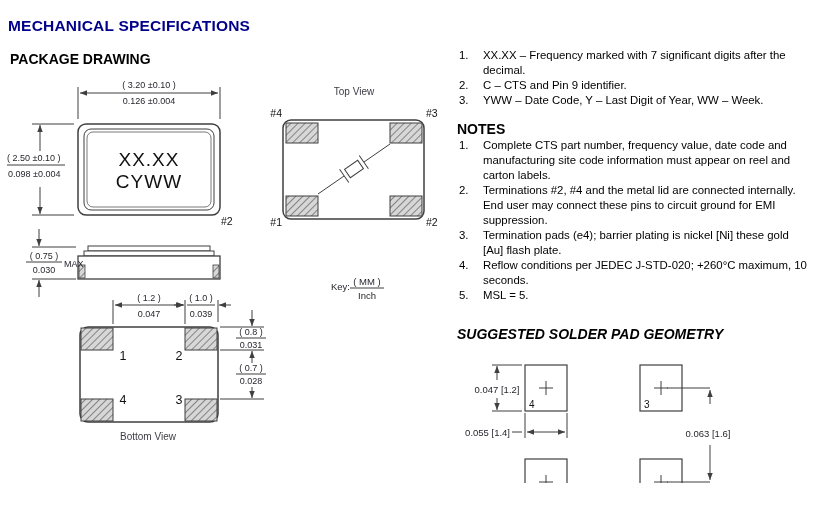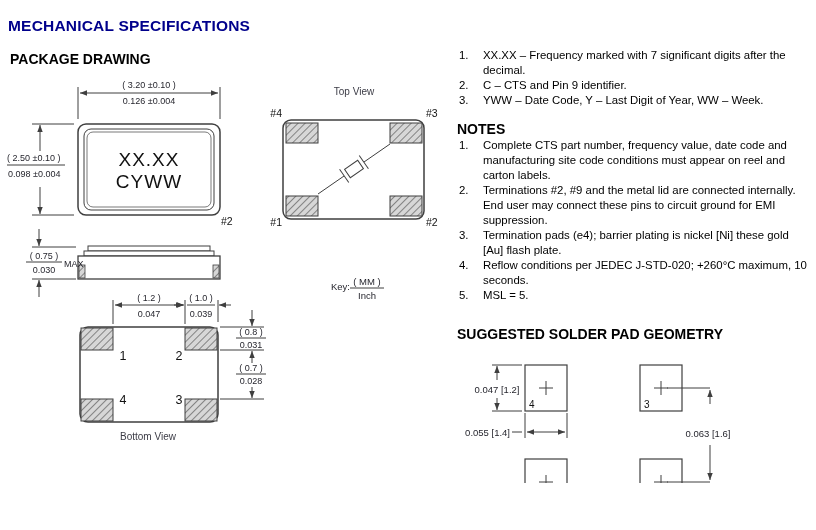--- a/index.html
+++ b/index.html
@@ -8,21 +8,21 @@
   .abs{position:absolute;}
   .main-title{left:8px;top:5px;font-size:15.5px;font-weight:bold;color:#00008B;letter-spacing:.2px;}
   .sec-heading{font-size:14px;font-weight:bold;color:#000;}
   .pkg-heading{left:10px;top:39px;}
   .right-col{left:457px;top:36px;width:354px;font-size:11.4px;line-height:15px;}
   .right-col .sec-heading{margin:0 0 0 0;}
   .right-col .notes-head{margin-top:14px;margin-bottom:1px;}
   .li{display:flex;}
   .li .num{width:24px;flex:0 0 24px;padding-left:2px;}
   .li .txt{flex:1;}
-  .solder-head{left:457px;top:314px;}
+  .solder-head{left:457px;top:314px;font-style:italic;}
   svg text{font-family:"Liberation Sans", sans-serif;fill:#26262e;}
   svg .dim{font-size:9px;}
   svg .dim2{font-size:9.5px;}
   svg .viewlab{font-size:10px;fill:#3c3c46;}
   svg .pinlab{font-size:10.5px;fill:#111;}
   svg .padnum{font-size:12.5px;fill:#111;}
   svg .padnum2{font-size:10px;fill:#111;}
   svg .markbig{font-size:19px;fill:#111;letter-spacing:1px;}
   svg line,svg rect,svg path{shape-rendering:geometricPrecision;}
 </style>
@@ -177,25 +177,25 @@
       <span class="txt">C – CTS and Pin 9 identifier.</span>
     </div>
     <div class="li">
       <span class="num">3.</span>
       <span class="txt">YWW – Date Code, Y – Last Digit of Year, WW – Week.</span>
     </div>
 
     <div class="sec-heading notes-head">NOTES</div>
     <div class="li">
       <span class="num">1.</span>
-      <span class="txt">Complete CTS part number, frequency value, date code and manufacturing site code conditions must appear on reel and carton labels.</span>
+      <span class="txt">Complete CTS part number, frequency value, date code and manufacturing site code information must appear on reel and carton labels.</span>
     </div>
     <div class="li">
       <span class="num">2.</span>
-      <span class="txt">Terminations #2, #9 and the metal lid are connected internally.  End user may connect these pins to circuit ground for EMI suppression.</span>
+      <span class="txt">Terminations #2, #4 and the metal lid are connected internally.  End user may connect these pins to circuit ground for EMI suppression.</span>
     </div>
     <div class="li">
       <span class="num">3.</span>
       <span class="txt">Termination pads (e4); barrier plating is nickel [Ni] these gold [Au] flash plate.</span>
     </div>
     <div class="li">
       <span class="num">4.</span>
       <span class="txt">Reflow conditions per JEDEC J-STD-020; +260°C maximum, 10 seconds.</span>
     </div>
     <div class="li">

